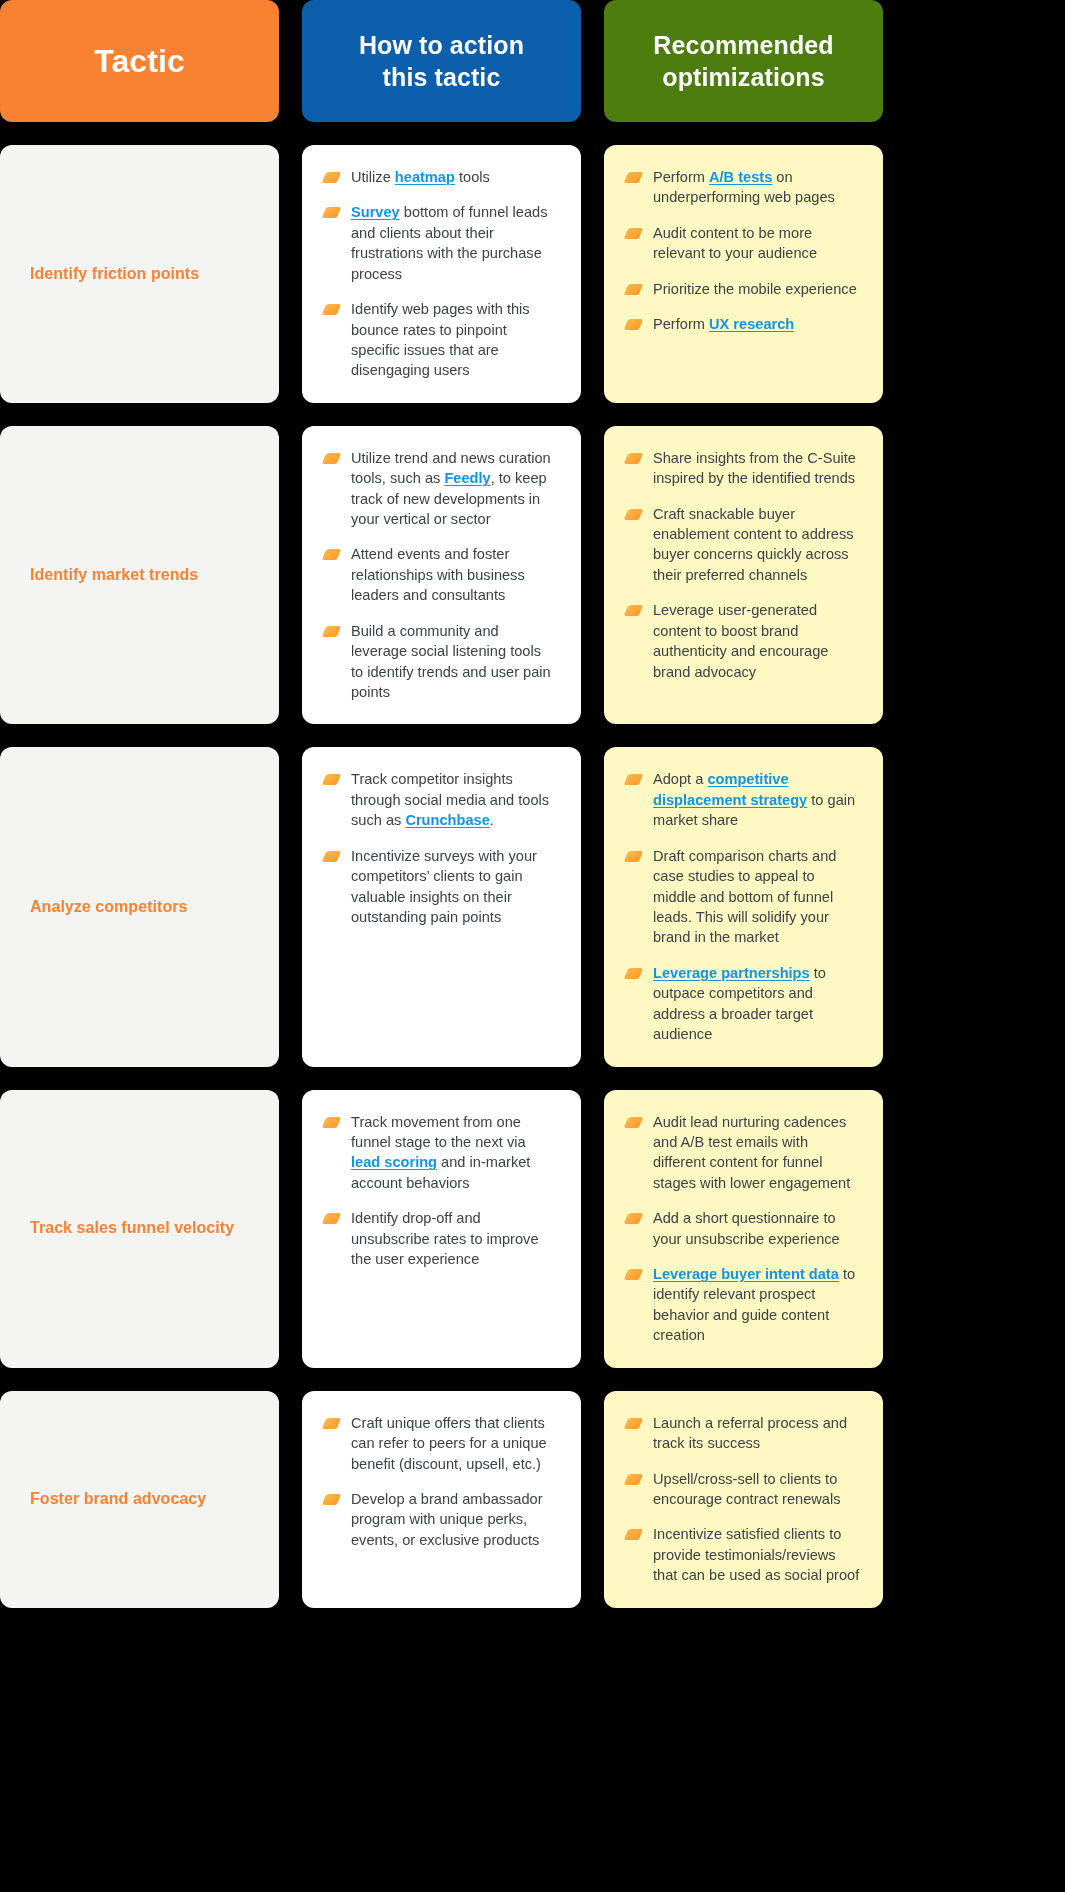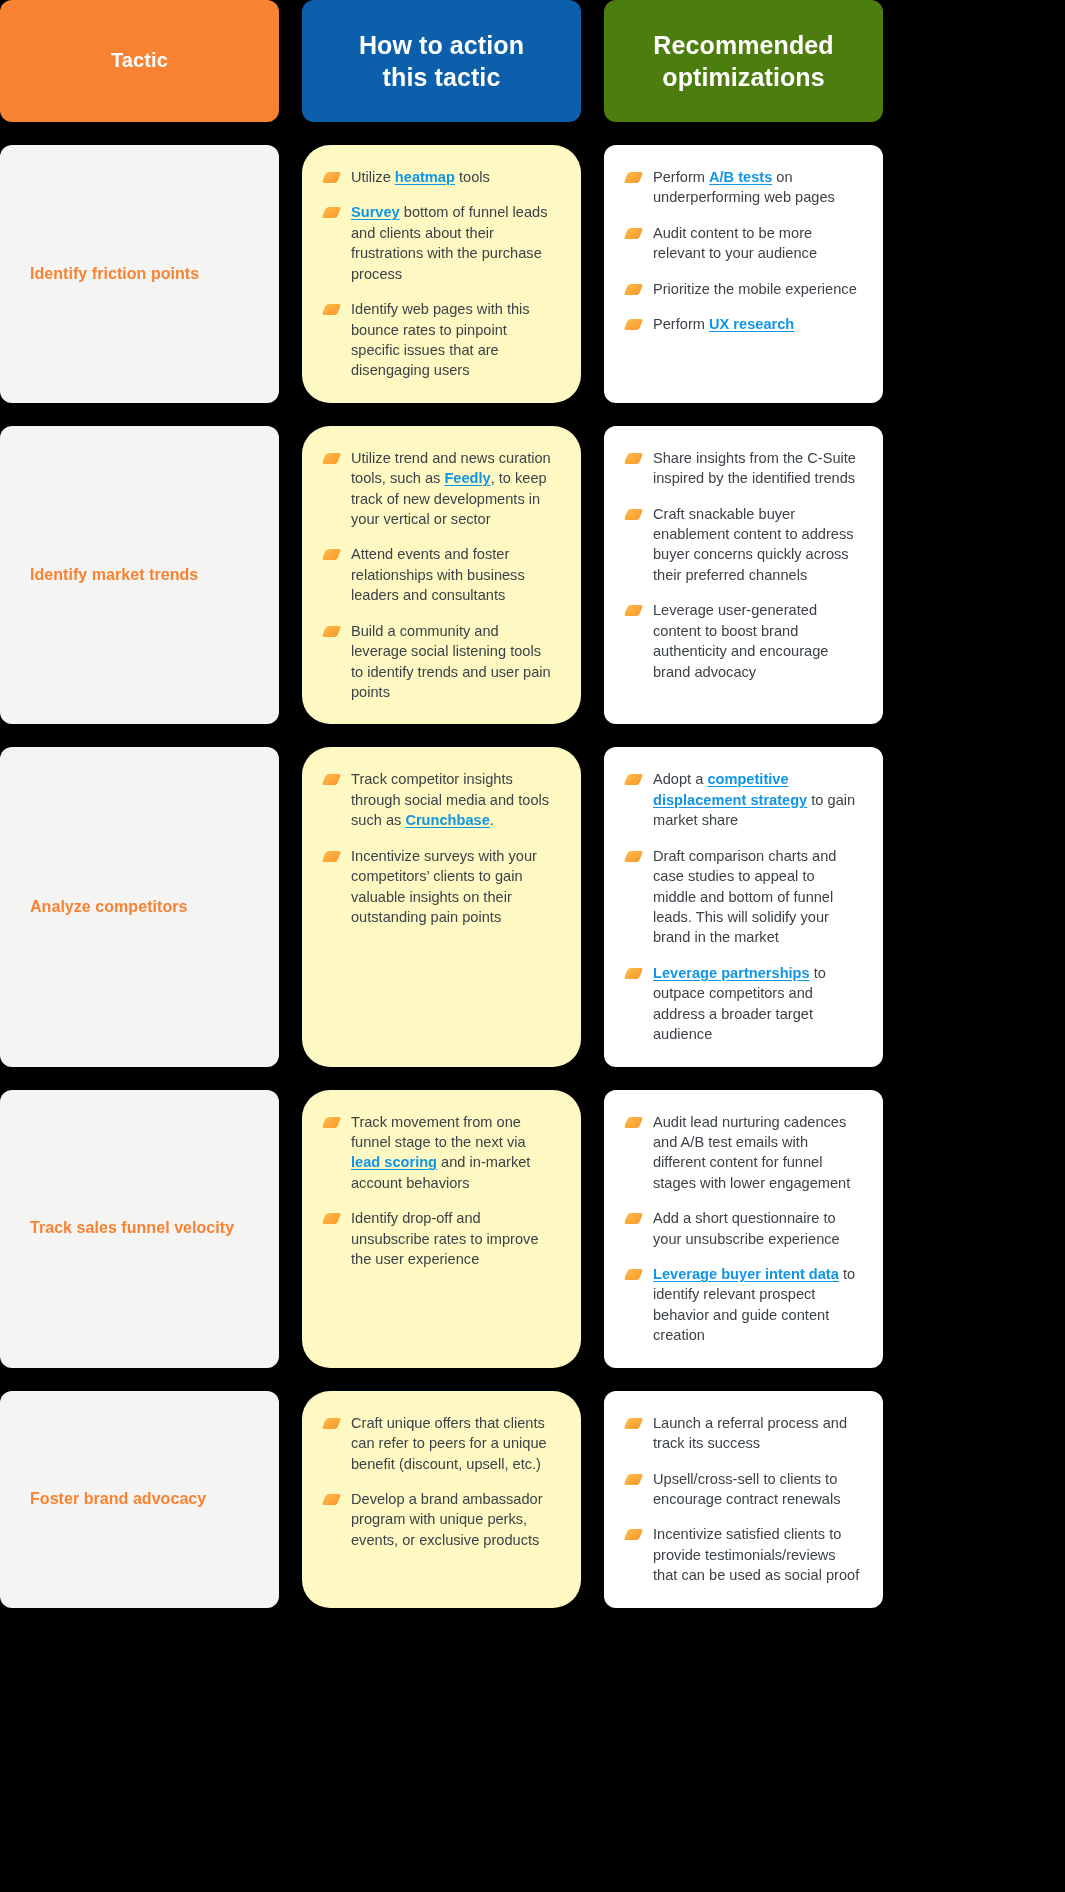--- a/index.html
+++ b/index.html
@@ -34,21 +34,21 @@
     justify-content: center;
     text-align: center;
     color: #ffffff;
     font-weight: bold;
     font-size: 25px;
     line-height: 1.28;
     letter-spacing: .1px;
     box-sizing: border-box;
     padding: 6px 14px;
   }
-  .hdr-0 { background: #F98232; width: 279px; font-size: 20px; }
+  .hdr-0 { background: #F98232; width: 279px; font-size: 32px; }
   .hdr-1 { background: #0B5FAB; width: 279px; margin-left: 23px; }
   .hdr-2 { background: #4d7c0f; width: 279px; margin-left: 23px; }
 
   
   .row {
     display: grid;
     grid-template-columns: 279px 23px 279px 23px 279px;
     margin-top: 23px;
   }
   .cell {
@@ -62,22 +62,22 @@
     align-items: center;
     padding: 0 28px 0 30px;
   }
   .tactic-label {
     color: #F98232;
     font-weight: bold;
     font-size: 16px;
     line-height: 1.28;
     letter-spacing: .05px;
   }
-  .cell-action  { background: #fef9c3; padding: 22px 28px 22px 22px; border-radius: 28px; }
-  .cell-reco    { background: #ffffff; padding: 22px 22px 22px 22px; }
+  .cell-action  { background: #ffffff; padding: 22px 28px 22px 22px; }
+  .cell-reco    { background: #fef9c3; padding: 22px 22px 22px 22px; }
 
   ul.bullets {
     list-style: none;
     margin: 0;
     padding: 0;
   }
   ul.bullets > li {
     position: relative;
     padding-left: 27px;
     margin-bottom: 15px;

